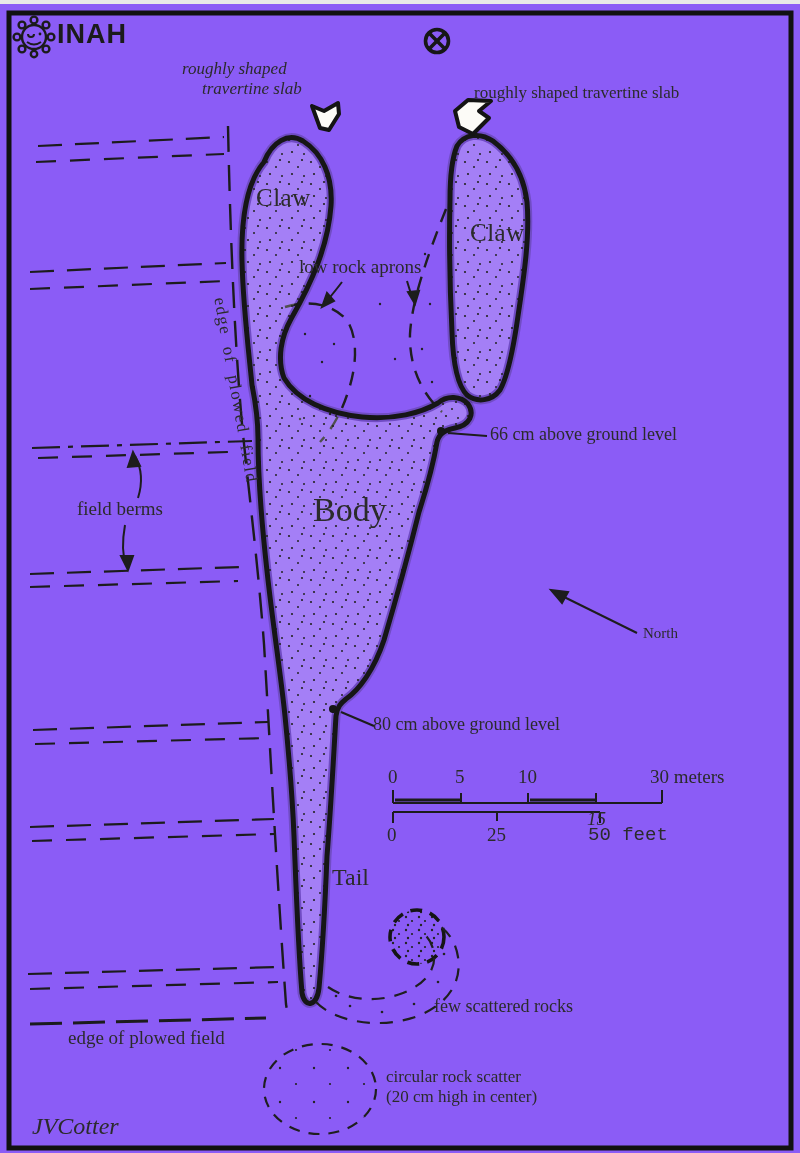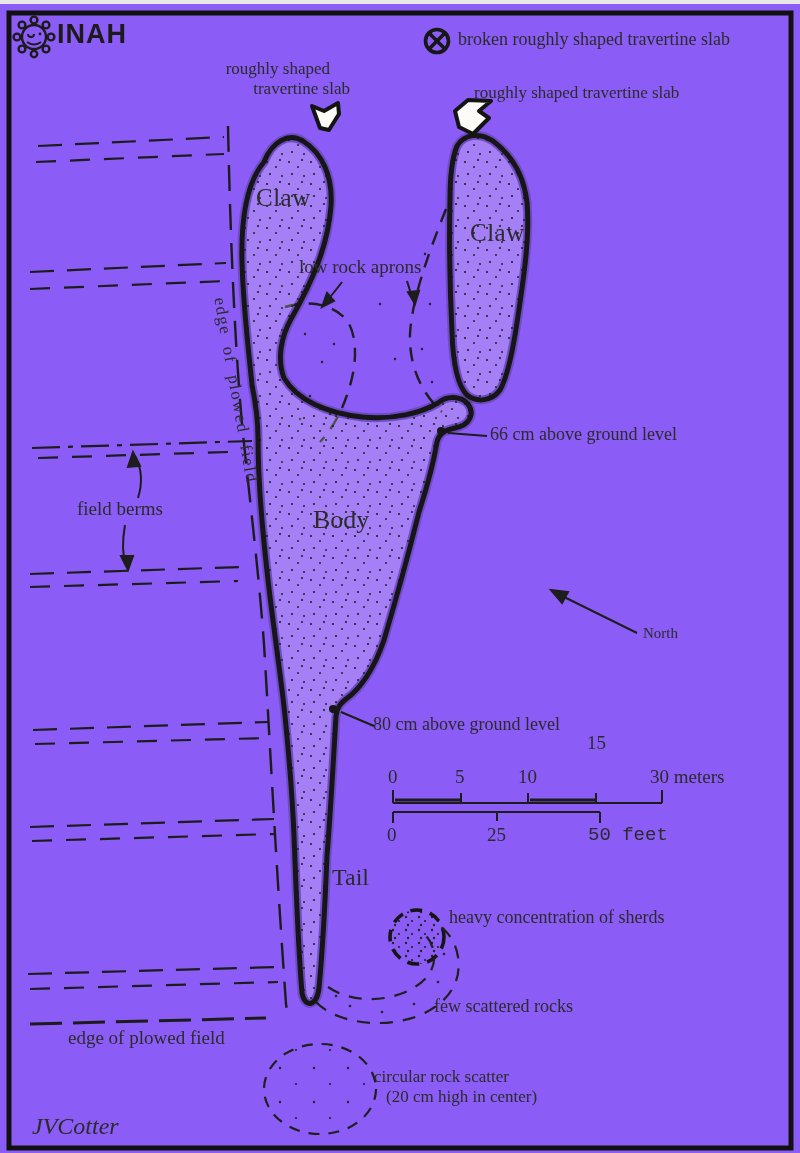--- a/index.html
+++ b/index.html
@@ -4,21 +4,21 @@
 <style>
   html,body{margin:0;padding:0;}
   body{background:#e8e8e8;}
   #page{
     position:relative;width:800px;height:1153px;background:#8b5cf6;
     font-family:"Liberation Serif","DejaVu Serif",serif;color:#262626;
     overflow:hidden;margin:4px auto;
   }
   #art{position:absolute;left:0;top:0;width:800px;height:1153px;}
   .lbl{position:absolute;white-space:nowrap;color:#2b2b2b;line-height:1.05;}
-  .c{text-align:right;}
+  .c{text-align:left;font-style:italic;}
   .big{font-size:25px;letter-spacing:.5px;text-align:right;}
   .med{font-size:18px;}
   .sm{font-size:17px;}
   .logo-text{
     font-family:"Liberation Sans","DejaVu Sans",sans-serif;
     font-weight:800;font-size:27px;letter-spacing:1px;color:#1b1b1b;
   }
   .vert{transform:rotate(80deg);transform-origin:0 0;font-size:17px;letter-spacing:1.5px;word-spacing:6px;}
   .ital{font-style:italic;}
   .tick{position:absolute;font-size:19px;color:#2b2b2b;white-space:nowrap;}
@@ -195,60 +195,58 @@
           <circle cx="444" cy="950" r="1.3"></circle>
           <circle cx="336" cy="992" r="1.3"></circle>
       </g>
     </g>
 
     <ellipse cx="320" cy="1085" rx="56" ry="45" fill="url(#stipSparse)" stroke="#1f1f1f" stroke-width="2.2" stroke-dasharray="11 9"></ellipse>
   </svg>
 
   <div class="lbl logo-text" style="left:57px;top:16px;">INAH</div>
 
-  <div class="lbl med" style="left:458px;top:26px;font-size:18px;">broken roughly shaped travertine slab</div>
 
   <div class="lbl sm c" style="left:182px;top:56px;width:148px;">roughly shaped</div>
   <div class="lbl sm c" style="left:202px;top:76px;width:148px;">travertine slab</div>
 
   <div class="lbl sm" style="left:474px;top:80px;">roughly shaped travertine slab</div>
 
   <div class="lbl big" style="left:256px;top:181px;">Claw</div>
   <div class="lbl big" style="left:470px;top:216px;">Claw</div>
 
   <div class="lbl" style="left:299px;top:253px;font-size:19px;text-align:right;">low rock aprons</div>
 
   <div class="lbl med" style="left:490px;top:421px;">66 cm above ground level</div>
 
   <div class="lbl" style="left:77px;top:495px;font-size:19px;">field berms</div>
 
   <div class="lbl vert" style="left:228px;top:292px;">edge of plowed field</div>
 
-  <div class="lbl" style="left:313px;top:502px;font-size:26px;">Body</div>
+  <div class="lbl" style="left:313px;top:488px;font-size:34px;">Body</div>
 
   <div class="lbl" style="left:643px;top:622px;font-size:15px;">North</div>
 
   <div class="lbl med" style="left:373px;top:711px;">80 cm above ground level</div>
 
   <div class="lbl" style="left:332px;top:861px;font-size:24px;">Tail</div>
 
-  <div class="lbl med" style="left:449px;top:904px;">heavy concentration of sherds</div>
 
   <div class="lbl med" style="left:434px;top:993px;">few scattered rocks</div>
 
   <div class="lbl" style="left:68px;top:1024px;font-size:19px;">edge of plowed field</div>
 
-  <div class="lbl sm" style="left:374px;top:1064px;">circular rock scatter</div>
+  <div class="lbl sm" style="left:386px;top:1064px;">circular rock scatter</div>
   <div class="lbl sm" style="left:386px;top:1084px;">(20 cm high in center)</div>
 
   <div class="lbl ital" style="left:32px;top:1110px;font-size:24px;">JVCotter</div>
 
   <div class="tick" style="left:388px;top:762px;">0</div>
   <div class="tick" style="left:455px;top:762px;">5</div>
   <div class="tick" style="left:518px;top:762px;">10</div>
-  <div class="tick" style="left:587px;top:728px;">15</div>
+  <div class="tick" style="left:587px;top:804px;font-style:italic;">15</div>
   <div class="tick" style="left:650px;top:762px;">30 meters</div>
 
   <div class="tick" style="left:387px;top:820px;">0</div>
   <div class="tick" style="left:487px;top:820px;">25</div>
   <div class="tick" style="left:588px;top:820px;font-family:Liberation Mono, monospace;">50 feet</div>
 
 </div>
 
 </body></html>

